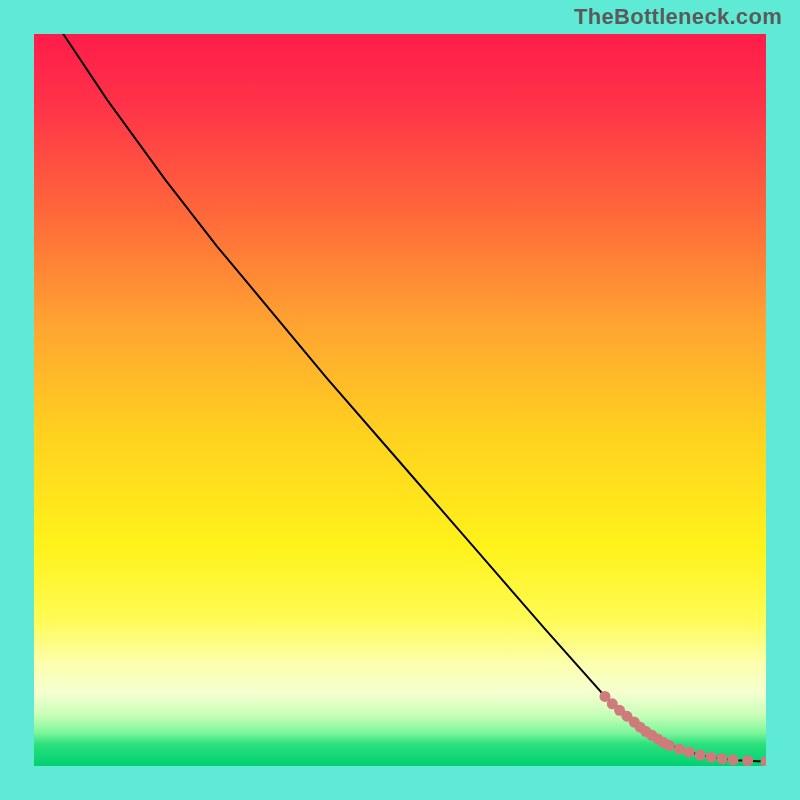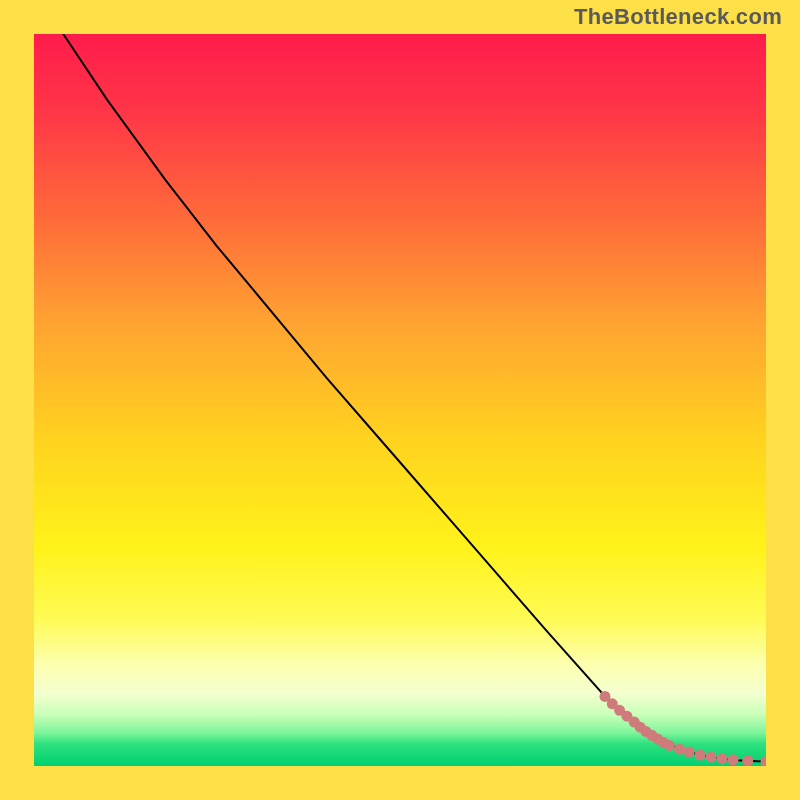--- a/index.html
+++ b/index.html
@@ -1,21 +1,21 @@
 <!DOCTYPE html>
 <html><head>
 <meta charset="utf-8">
 <style>
   * { margin: 0; padding: 0; box-sizing: border-box; }
   html, body { width: 800px; height: 800px; overflow: hidden; background: #000; }
   .frame {
     position: relative;
     width: 800px;
     height: 800px;
-    background: #fde047;
+    background: #5eead4;
   }
   .attribution {
     position: absolute;
     top: 4px;
     right: 18px;
     font-family: Arial, Helvetica, sans-serif;
     font-size: 22px;
     font-weight: 600;
     color: #5a5a5a;
     letter-spacing: 0.3px;

